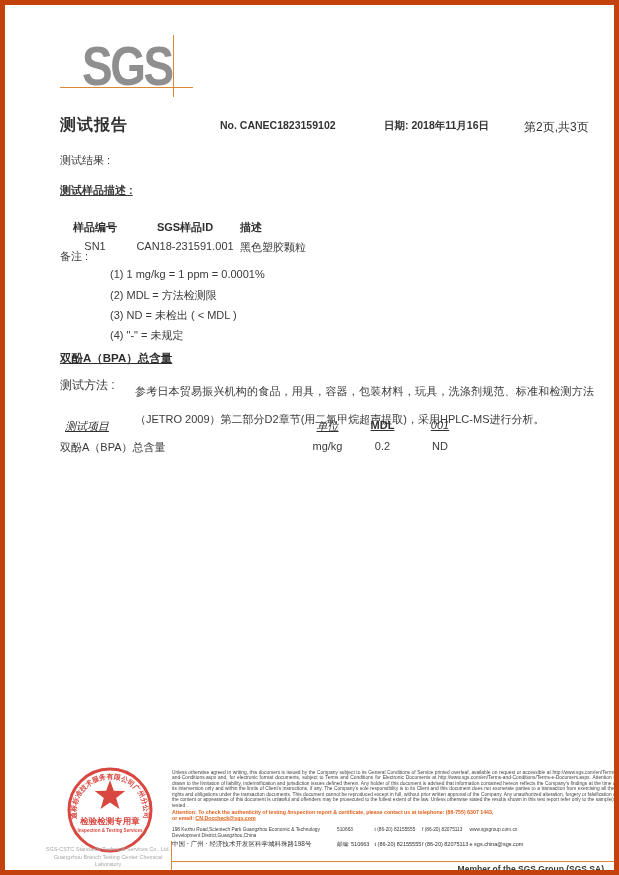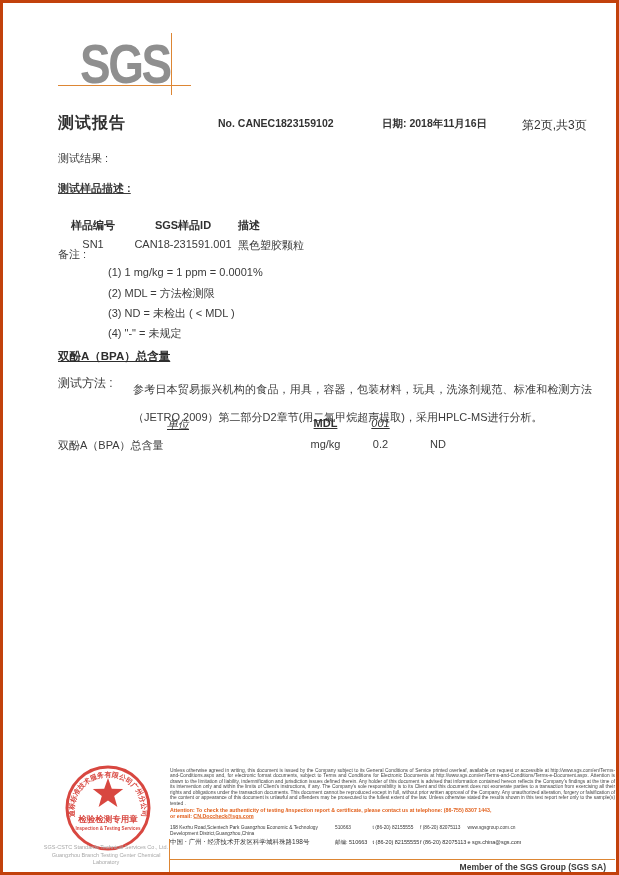--- a/index.html
+++ b/index.html
@@ -1,18 +1,18 @@
 <!DOCTYPE html>
 <html><head>
 <meta charset="utf-8">
 <style>
   html,body { margin:0; padding:0; background:#ffffff; }
   .page {
     position:relative; width:619px; height:875px; box-sizing:border-box;
-    background:#ffffff; border:3px solid #c2410c;
+    background:#ffffff; border:5px solid #c2410c;
     font-family:"Liberation Sans", sans-serif; color:#3a3a3a; overflow:hidden;
   }
   
   .logo {
     position:absolute; left:77px; top:33px; font-size:56px; line-height:1;
     font-weight:bold; color:#8f8f8f; letter-spacing:-3px;
     transform:scaleX(0.82); transform-origin:left top;
   }
   .crop-h { position:absolute; left:55px; top:82px; width:133px; height:1px; background:#dd8634; }
   .crop-v { position:absolute; left:168px; top:30px; width:1px; height:62px; background:#dd8634; }
@@ -99,20 +99,21 @@
   <div class="note-line" style="top:283px">(2) MDL = 方法检测限</div>
   <div class="note-line" style="top:303px">(3) ND = 未检出 ( &lt; MDL )</div>
   <div class="note-line" style="top:323px">(4) "-" = 未规定</div>
 
   <div class="bpa-title">双酚A（BPA）总含量</div>
   <div class="method-label">测试方法 :</div>
   <div class="method-text">参考日本贸易振兴机构的食品，用具，容器，包装材料，玩具，洗涤剂规范、标准和检测方法（JETRO 2009）第二部分D2章节(用二氯甲烷超声提取)，采用HPLC-MS进行分析。</div>
 
   <div class="results-table">
     <div class="tr head">
+      <span class="it rt-item-head">测试项目</span>
       <span class="cc it">单位</span>
       <span class="cc hb">MDL</span>
       <span class="cc it">001</span>
     </div>
     <div class="tr">
       <span>双酚A（BPA）总含量</span>
       <span class="cc">mg/kg</span>
       <span class="cc">0.2</span>
       <span class="cc">ND</span>
     </div>

